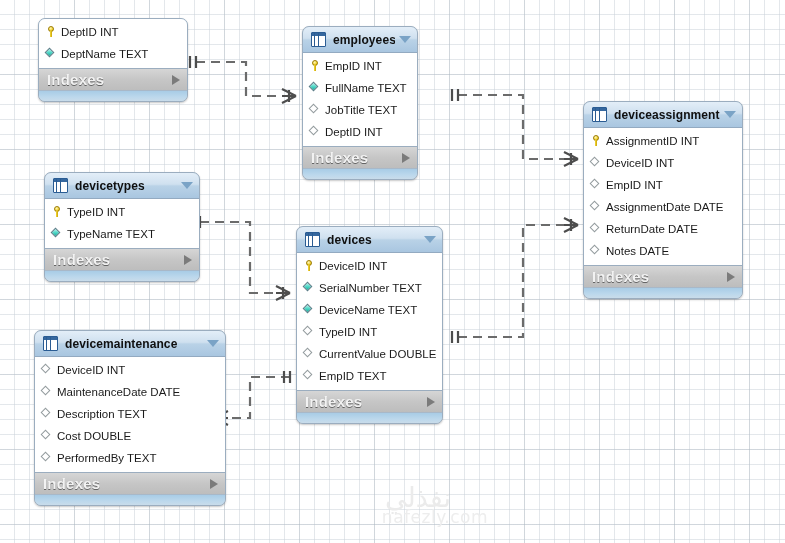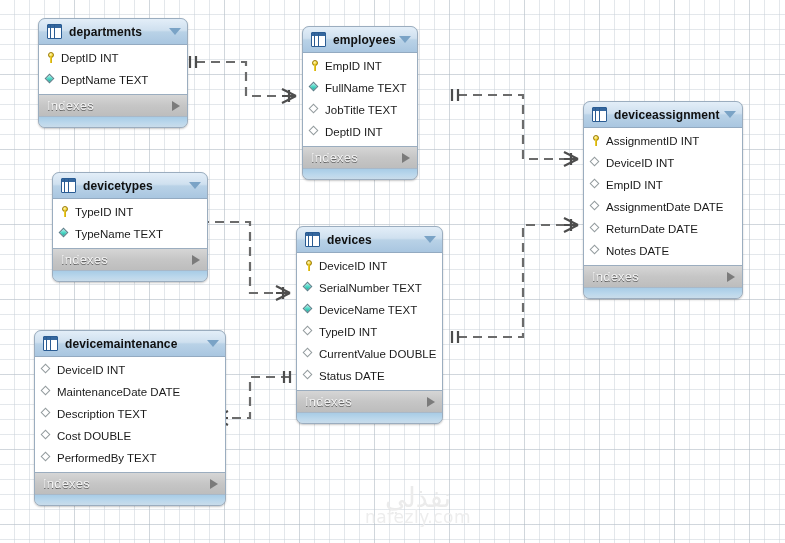--- a/index.html
+++ b/index.html
@@ -158,22 +158,22 @@
   .ent-indexes {
     height: 21px;
     display: flex;
     align-items: center;
     padding: 0 7px 0 8px;
     background: linear-gradient(to bottom, #d6d6d6 0%, #c6c6c6 50%, #bdbdbd 100%);
     border-bottom: 1px solid #a8b8c8;
   }
   .idx-label {
     flex: 1 1 auto;
-    font-size: 13px;
-    font-weight: normal;
+    font-size: 15px;
+    font-weight: bold;
     color: #f2f2f2;
     text-shadow: 0 1px 0 rgba(90,90,90,0.9);
     letter-spacing: 0.2px;
   }
   .idx-arrow {
     flex: 0 0 auto;
     width: 0; height: 0;
     border-top: 5px solid transparent;
     border-bottom: 5px solid transparent;
     border-left: 8px solid #7b7b7b;
@@ -199,20 +199,21 @@
     line-height: 1;
     letter-spacing: 1px;
   }
   #watermark .wm-en {
     font-family: "DejaVu Sans", sans-serif;
     font-size: 17px;
     color: #ededed;
     line-height: 1.1;
     margin-top: -3px;
     letter-spacing: 0.5px;
+    text-align: right;
   }
 </style>
 </head>
 <body>
 
 <div id="canvas">
 
   <svg id="links" viewBox="0 0 785 543" width="785" height="543">
     <g stroke="#6b6b6b" stroke-width="2.2" fill="none" stroke-dasharray="9,6">
 
@@ -276,25 +277,20 @@
 
       <g>
         <line x1="221" y1="412" x2="221" y2="424"></line>
         <path d="M214,418 L228,411 M214,418 L228,418 M214,418 L228,425"></path>
       </g>
     </g>
   </svg>
 
   <div id="entities">
       <div class="entity" style="left: 38px; top: 18px; width: 150px;">
-        <div class="ent-header">
-          <span class="ent-icon"></span>
-          <span class="ent-title">departments</span>
-          <span class="ent-chevron"></span>
-        </div>
         <div class="ent-fields">
           <div class="field">
             <span class="f-icon key"></span>
             <span class="f-label">DeptID INT</span>
           </div>
           <div class="field">
             <span class="f-icon dia-fill"></span>
             <span class="f-label">DeptName TEXT</span>
           </div>
         </div>
@@ -365,21 +361,21 @@
             <span class="f-icon dia-empty"></span>
             <span class="f-label">Notes DATE</span>
           </div>
         </div>
         <div class="ent-indexes">
           <span class="idx-label">Indexes</span>
           <span class="idx-arrow"></span>
         </div>
         <div class="ent-footer"></div>
       </div>
-      <div class="entity" style="left: 52px; top: 172px; width: 156px;">
+      <div class="entity" style="left: 44px; top: 172px; width: 156px;">
         <div class="ent-header">
           <span class="ent-icon"></span>
           <span class="ent-title">devicetypes</span>
           <span class="ent-chevron"></span>
         </div>
         <div class="ent-fields">
           <div class="field">
             <span class="f-icon key"></span>
             <span class="f-label">TypeID INT</span>
           </div>
@@ -416,21 +412,21 @@
           <div class="field">
             <span class="f-icon dia-empty"></span>
             <span class="f-label">TypeID INT</span>
           </div>
           <div class="field">
             <span class="f-icon dia-empty"></span>
             <span class="f-label">CurrentValue DOUBLE</span>
           </div>
           <div class="field">
             <span class="f-icon dia-empty"></span>
-            <span class="f-label">Status DATE</span>
+            <span class="f-label">EmpID TEXT</span>
           </div>
         </div>
         <div class="ent-indexes">
           <span class="idx-label">Indexes</span>
           <span class="idx-arrow"></span>
         </div>
         <div class="ent-footer"></div>
       </div>
       <div class="entity" style="left: 34px; top: 330px; width: 192px;">
         <div class="ent-header">

